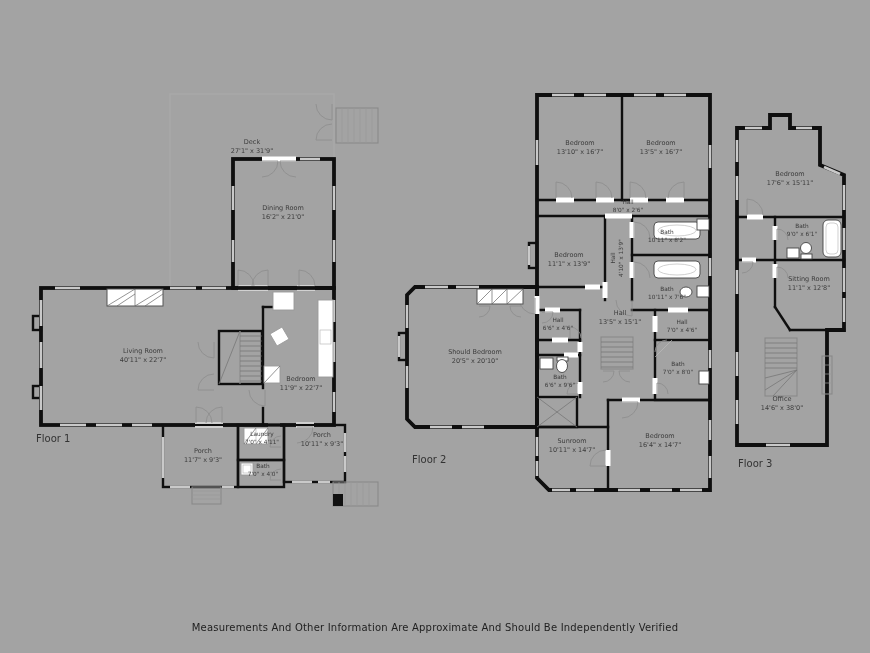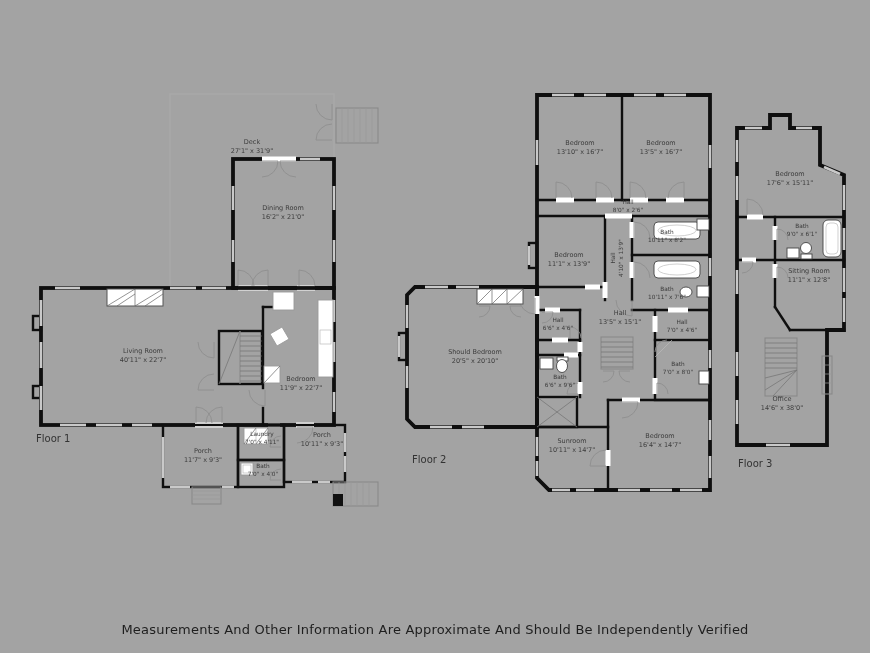--- a/index.html
+++ b/index.html
@@ -23,21 +23,21 @@
   .hatchline{stroke:#666;stroke-width:0.7;fill:none;}
   .solid{fill:#111;stroke:none;}
   
   .room-label{position:absolute;transform:translate(-50%,-50%);text-align:center;
     font-size:6.5px;line-height:1.35;color:#3c3c3c;white-space:nowrap;}
   .room-label .dims{display:block;}
   .room-label.sm{font-size:5.8px;}
   .room-label.vert{transform:translate(-50%,-50%) rotate(-90deg);}
   .floor-label{position:absolute;font-size:10px;color:#333;}
   .disclaimer{position:absolute;left:0;right:0;top:622px;text-align:center;
-    font-size:13px;color:#1e1e1e;letter-spacing:0.2px;}
+    font-size:10px;color:#1e1e1e;letter-spacing:0.2px;}
 </style>
 </head>
 <body>
 
 <div class="page">
 
 <svg width="870" height="653" viewBox="0 0 870 653">
   <defs>
     <path id="d16" class="door" d="M0 0 L16 0 A16 16 0 0 1 0 16"></path>
     <path id="d11" class="door" d="M0 0 L11 0 A11 11 0 0 1 0 11"></path>
@@ -441,21 +441,21 @@
 <div class="floor-label" style="left:412px;top:454px">Floor 2</div>
 
 <div class="room-label" style="left:790px;top:179px">
   <span>Bedroom</span>
   <span class="dims">17'6" x 15'11"</span>
 </div>
 <div class="room-label sm" style="left:802px;top:231px">
   <span>Bath</span>
   <span class="dims">9'0" x 6'1"</span>
 </div>
-<div class="room-label" style="left:809px;top:276px">
+<div class="room-label" style="left:809px;top:284px">
   <span>Sitting Room</span>
   <span class="dims">11'1" x 12'8"</span>
 </div>
 <div class="room-label" style="left:782px;top:404px">
   <span>Office</span>
   <span class="dims">14'6" x 38'0"</span>
 </div>
 <div class="floor-label" style="left:738px;top:458px">Floor 3</div>
 
 <div class="disclaimer">Measurements And Other Information Are Approximate And Should Be Independently Verified</div>

